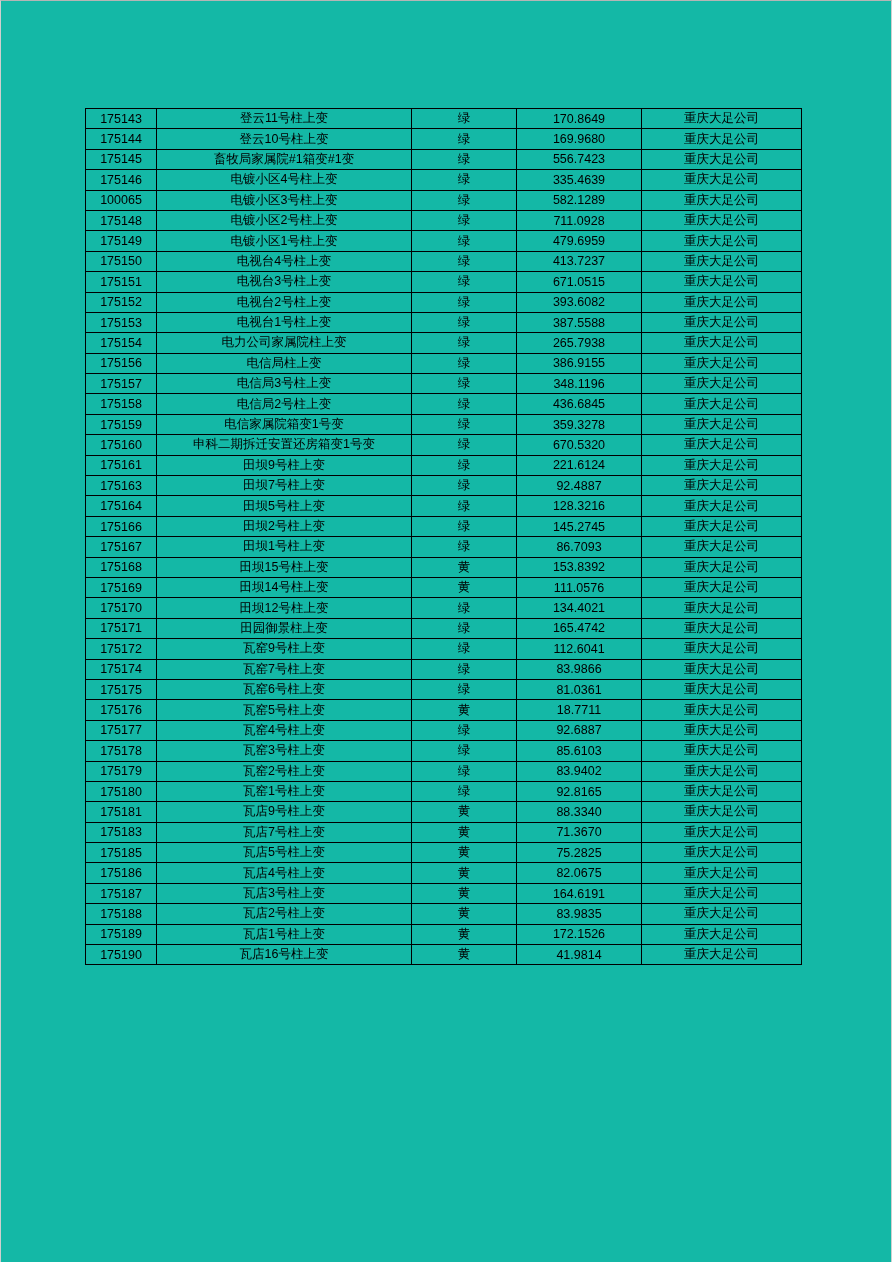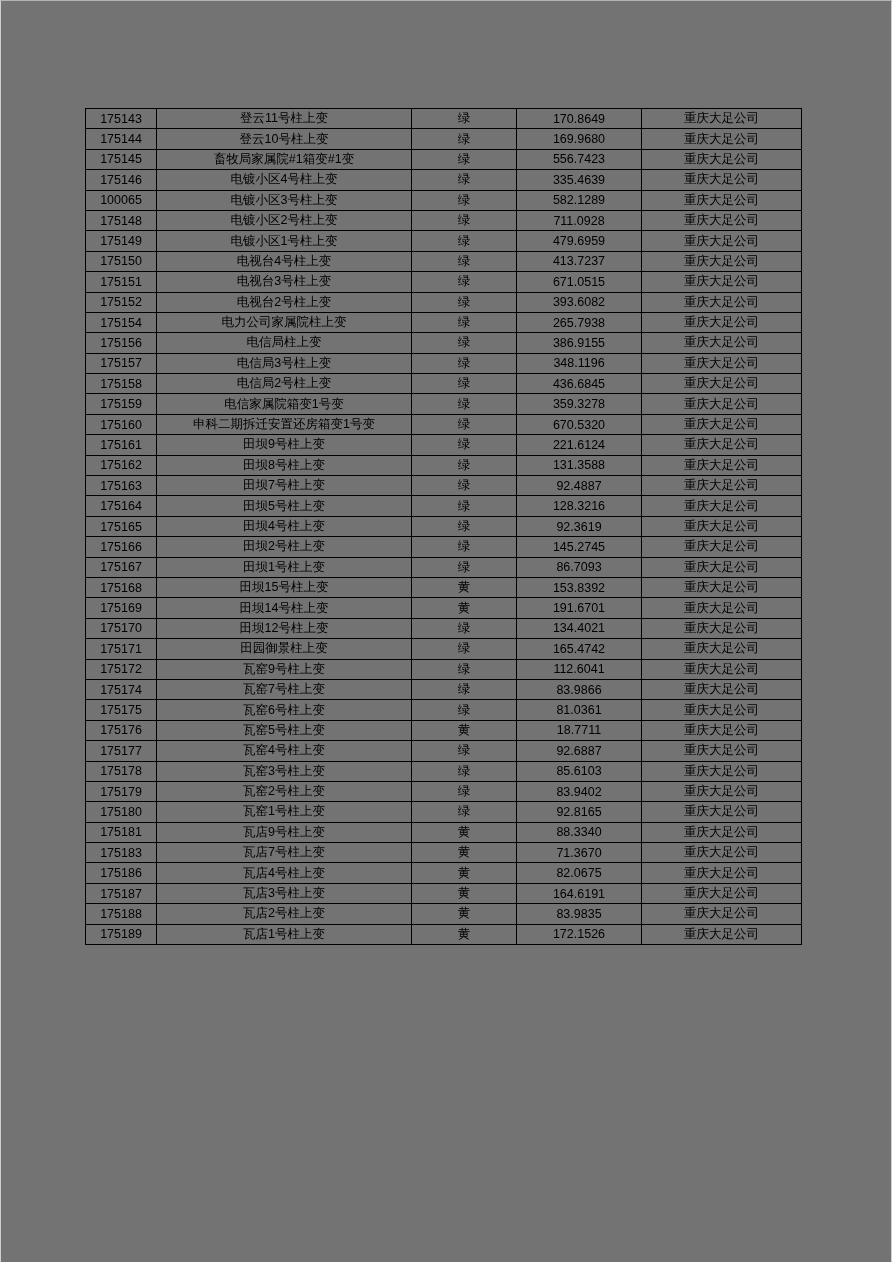--- a/index.html
+++ b/index.html
@@ -5,21 +5,21 @@
   html, body {
     margin: 0;
     padding: 0;
     background: #ffffff;
     font-family: "Liberation Sans", "DejaVu Sans", sans-serif;
   }
   .page {
     position: relative;
     width: 892px;
     height: 1262px;
-    background: #737373;
+    background: #14b8a6;
     border-top: 1px solid #b5b5b5;
     border-left: 1px solid #cfcfcf;
     border-right: 1px solid #cfcfcf;
     box-sizing: border-box;
     overflow: hidden;
   }
   .sheet-table {
     position: absolute;
     left: 84px;
     top: 107px;
@@ -122,20 +122,27 @@
           <td>重庆大足公司</td>
         </tr>
         <tr>
           <td>175152</td>
           <td>电视台2号柱上变</td>
           <td>绿</td>
           <td>393.6082</td>
           <td>重庆大足公司</td>
         </tr>
         <tr>
+          <td>175153</td>
+          <td>电视台1号柱上变</td>
+          <td>绿</td>
+          <td>387.5588</td>
+          <td>重庆大足公司</td>
+        </tr>
+        <tr>
           <td>175154</td>
           <td>电力公司家属院柱上变</td>
           <td>绿</td>
           <td>265.7938</td>
           <td>重庆大足公司</td>
         </tr>
         <tr>
           <td>175156</td>
           <td>电信局柱上变</td>
           <td>绿</td>
@@ -171,48 +178,34 @@
           <td>重庆大足公司</td>
         </tr>
         <tr>
           <td>175161</td>
           <td>田坝9号柱上变</td>
           <td>绿</td>
           <td>221.6124</td>
           <td>重庆大足公司</td>
         </tr>
         <tr>
-          <td>175162</td>
-          <td>田坝8号柱上变</td>
-          <td>绿</td>
-          <td>131.3588</td>
-          <td>重庆大足公司</td>
-        </tr>
-        <tr>
           <td>175163</td>
           <td>田坝7号柱上变</td>
           <td>绿</td>
           <td>92.4887</td>
           <td>重庆大足公司</td>
         </tr>
         <tr>
           <td>175164</td>
           <td>田坝5号柱上变</td>
           <td>绿</td>
           <td>128.3216</td>
           <td>重庆大足公司</td>
         </tr>
         <tr>
-          <td>175165</td>
-          <td>田坝4号柱上变</td>
-          <td>绿</td>
-          <td>92.3619</td>
-          <td>重庆大足公司</td>
-        </tr>
-        <tr>
           <td>175166</td>
           <td>田坝2号柱上变</td>
           <td>绿</td>
           <td>145.2745</td>
           <td>重庆大足公司</td>
         </tr>
         <tr>
           <td>175167</td>
           <td>田坝1号柱上变</td>
           <td>绿</td>
@@ -223,21 +216,21 @@
           <td>175168</td>
           <td>田坝15号柱上变</td>
           <td>黄</td>
           <td>153.8392</td>
           <td>重庆大足公司</td>
         </tr>
         <tr>
           <td>175169</td>
           <td>田坝14号柱上变</td>
           <td>黄</td>
-          <td>191.6701</td>
+          <td>111.0576</td>
           <td>重庆大足公司</td>
         </tr>
         <tr>
           <td>175170</td>
           <td>田坝12号柱上变</td>
           <td>绿</td>
           <td>134.4021</td>
           <td>重庆大足公司</td>
         </tr>
         <tr>
@@ -311,20 +304,27 @@
           <td>重庆大足公司</td>
         </tr>
         <tr>
           <td>175183</td>
           <td>瓦店7号柱上变</td>
           <td>黄</td>
           <td>71.3670</td>
           <td>重庆大足公司</td>
         </tr>
         <tr>
+          <td>175185</td>
+          <td>瓦店5号柱上变</td>
+          <td>黄</td>
+          <td>75.2825</td>
+          <td>重庆大足公司</td>
+        </tr>
+        <tr>
           <td>175186</td>
           <td>瓦店4号柱上变</td>
           <td>黄</td>
           <td>82.0675</td>
           <td>重庆大足公司</td>
         </tr>
         <tr>
           <td>175187</td>
           <td>瓦店3号柱上变</td>
           <td>黄</td>
@@ -336,17 +336,24 @@
           <td>瓦店2号柱上变</td>
           <td>黄</td>
           <td>83.9835</td>
           <td>重庆大足公司</td>
         </tr>
         <tr>
           <td>175189</td>
           <td>瓦店1号柱上变</td>
           <td>黄</td>
           <td>172.1526</td>
+          <td>重庆大足公司</td>
+        </tr>
+        <tr>
+          <td>175190</td>
+          <td>瓦店16号柱上变</td>
+          <td>黄</td>
+          <td>41.9814</td>
           <td>重庆大足公司</td>
         </tr>
       </tbody>
   </table>
 </div>
 
 </body></html>

